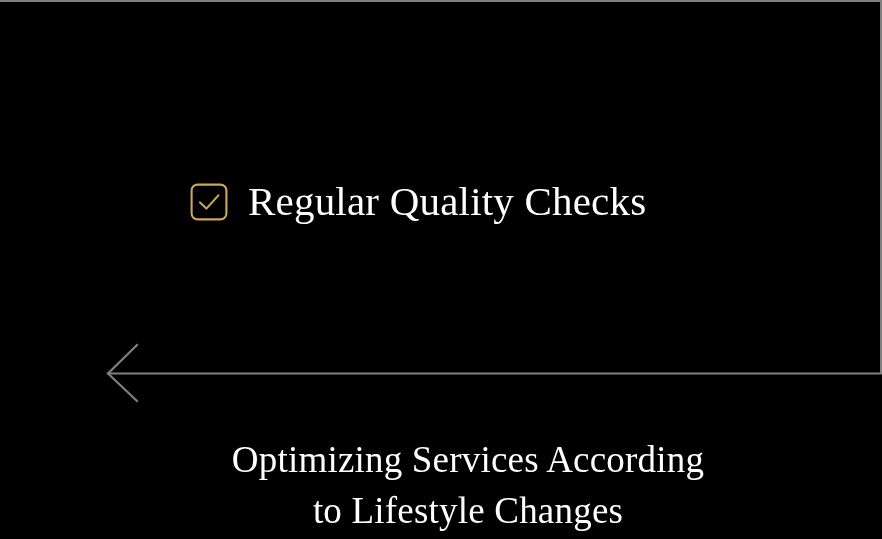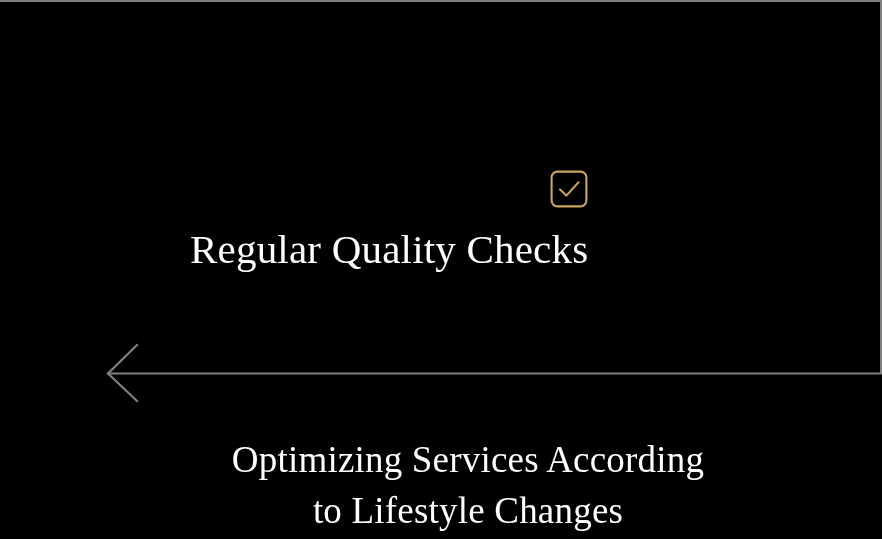--- a/index.html
+++ b/index.html
@@ -31,25 +31,24 @@
     top: 0;
     width: 2px;
     height: 374px;
     background: #808080;
   }
 
   
   .headline-row {
     position: absolute;
     left: 190px;
-    top: 170px;
+    top: 180px;
     display: flex;
-    align-items: flex-end;
+    align-items: center;
     gap: 20px;
-    flex-direction: column;
   }
   .checkbox-icon {
     width: 38px;
     height: 38px;
     flex: 0 0 auto;
     display: block;
   }
   .headline-text {
     color: #ffffff;
     font-size: 41px;

